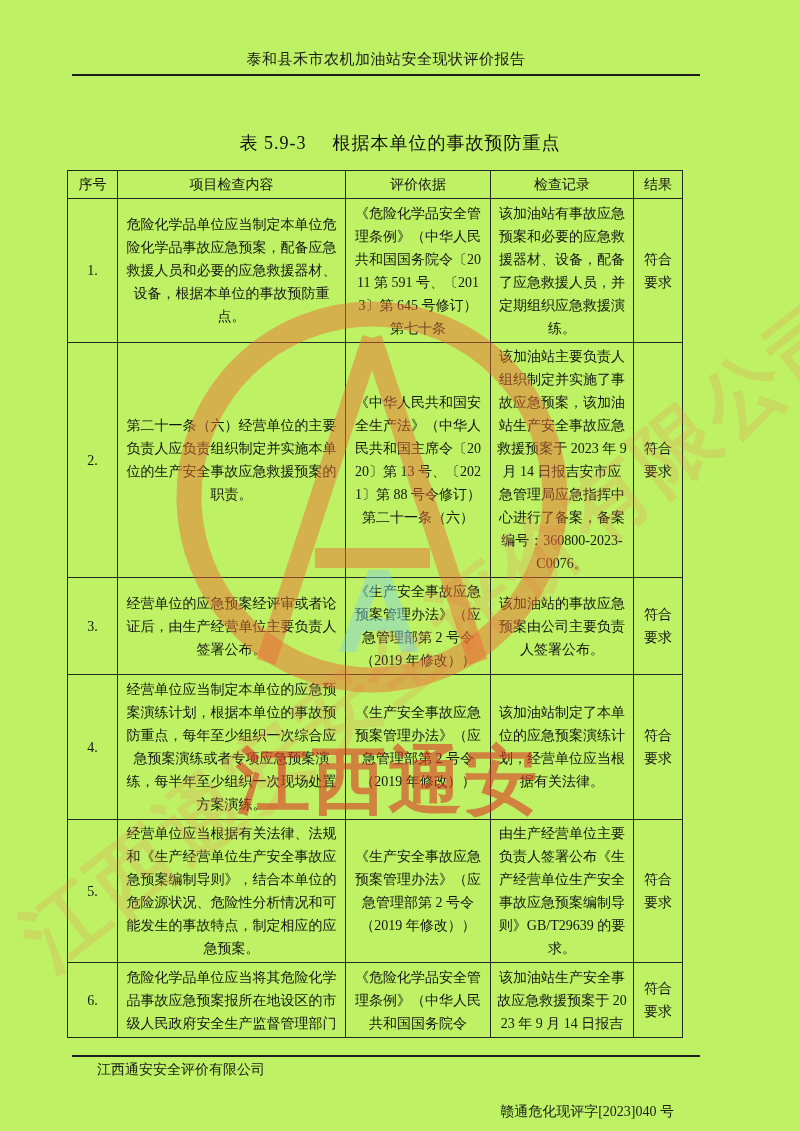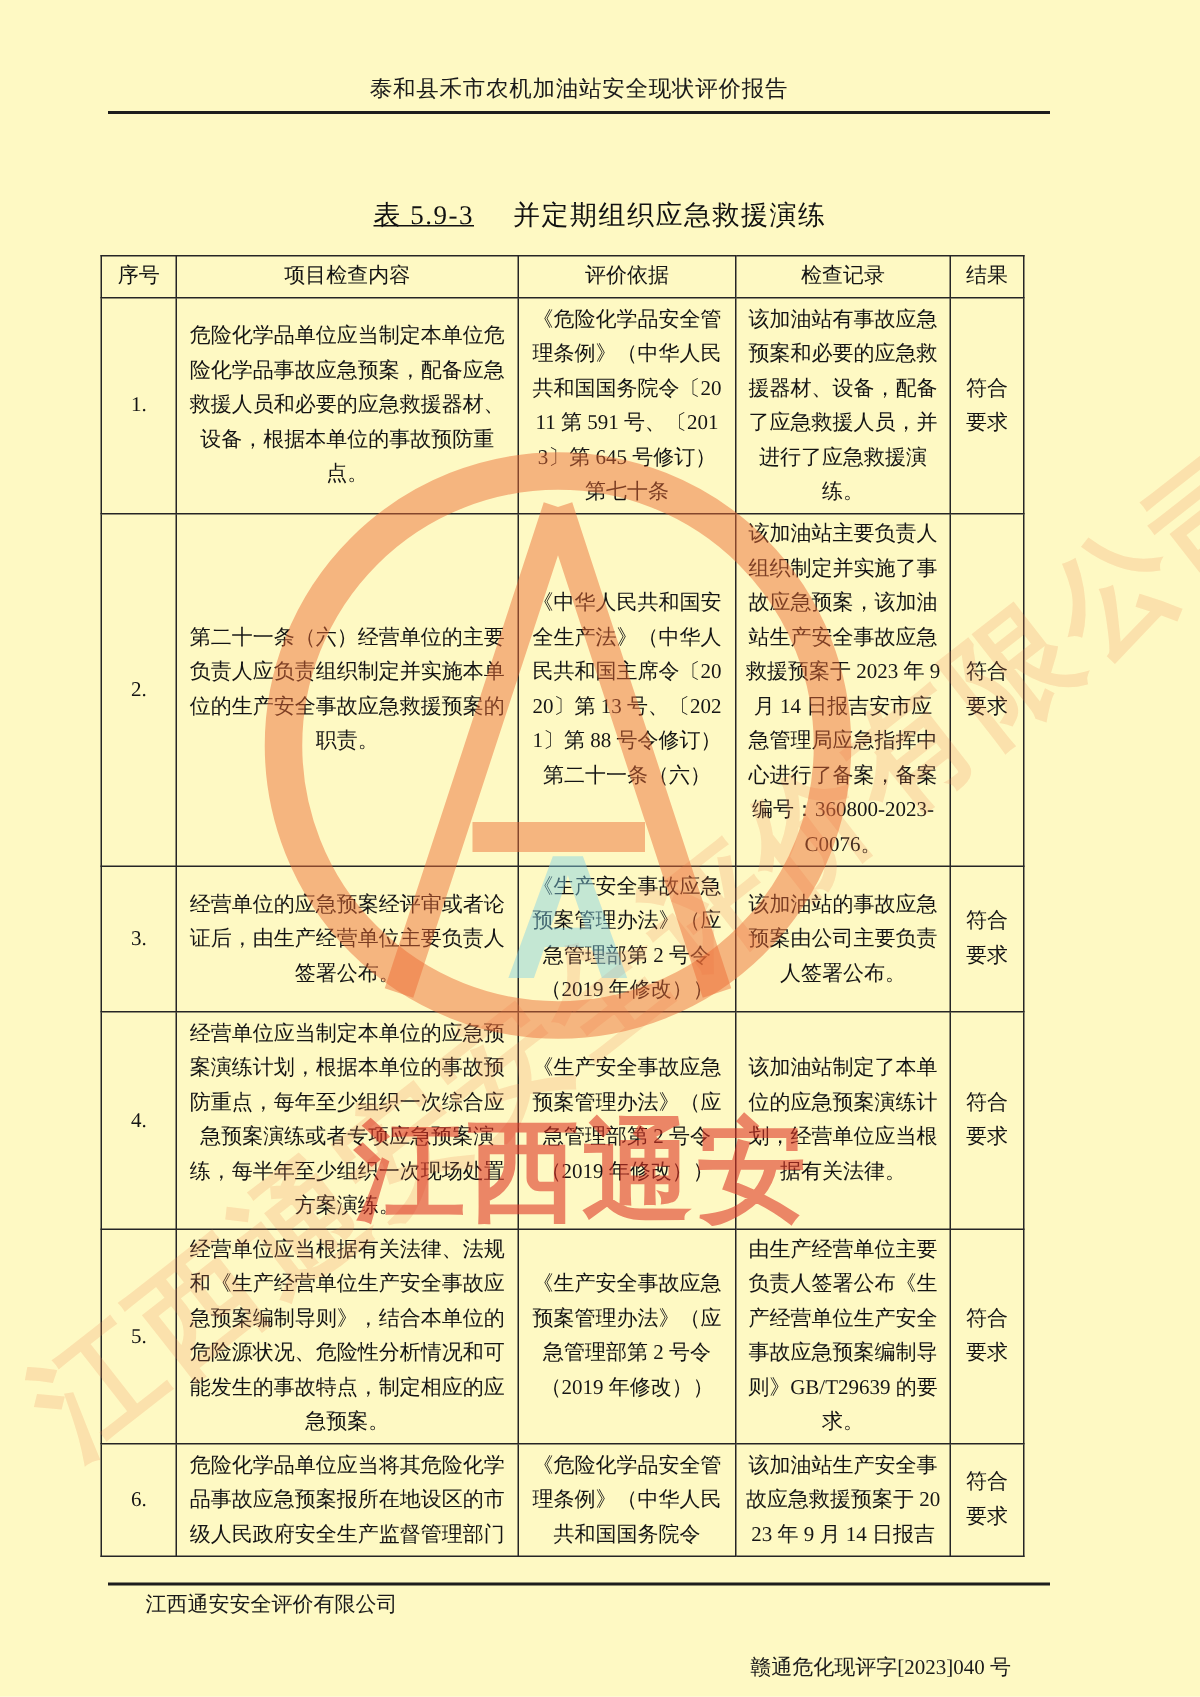--- a/index.html
+++ b/index.html
@@ -5,42 +5,42 @@
   * { margin:0; padding:0; box-sizing:border-box; }
   html,body { width:800px; }
   body {
     font-family:"Liberation Serif","DejaVu Serif",serif;
     color:#161616;
     background:#ffffff;
   }
   .page {
     position:relative;
     width:800px; height:1131px;
-    background:#fef9c3;
+    background:#bef264;
     overflow:hidden;
   }
   
   .header-title {
     position:absolute; top:50px; left:72px; width:628px;
     text-align:center; font-size:15px; letter-spacing:.5px; color:#1a1a1a;
   }
   .header-rule {
     position:absolute; top:74px; left:72px; width:628px; height:2px;
     background:#1d1d1d;
   }
   .section-heading {
     position:absolute; top:90px; left:74px;
     font-family:"Liberation Sans","DejaVu Sans",sans-serif;
     font-weight:bold; font-size:19px; letter-spacing:1px; color:#000;
   }
   .table-caption {
     position:absolute; top:131px; left:0; width:800px;
     text-align:center; font-size:18px; color:#111; letter-spacing:1px;
   }
-  .table-caption .cap-label { margin-right:26px;text-decoration:underline; }
+  .table-caption .cap-label { margin-right:26px; }
   
   table.check-table {
     position:absolute; top:170px; left:67px;
     width:615px; table-layout:fixed; border-collapse:collapse;
     font-size:14px; color:#141414;
     z-index:1;
   }
   .check-table th, .check-table td {
     border:1px solid #262626;
     padding:2px 6px;
@@ -76,21 +76,21 @@
 </style>
 </head>
 <body>
 
 <div class="page">
 
   <div class="header-title">泰和县禾市农机加油站安全现状评价报告</div>
   <div class="header-rule"></div>
 
   <div class="table-caption">
-    <span class="cap-label">表 5.9-3</span><span>并定期组织应急救援演练</span>
+    <span class="cap-label">表 5.9-3</span><span>根据本单位的事故预防重点</span>
   </div>
 
   <table class="check-table">
     <colgroup>
       <col style="width:50px">
         <col style="width:228px">
         <col style="width:145px">
         <col style="width:143px">
         <col style="width:49px">
     </colgroup>
@@ -101,21 +101,21 @@
         <th>评价依据</th>
         <th>检查记录</th>
         <th>结果</th>
       </tr>
     </thead>
     <tbody>
         <tr>
       <td>1.</td>
       <td>危险化学品单位应当制定本单位危险化学品事故应急预案，配备应急救援人员和必要的应急救援器材、设备，根据本单位的事故预防重点。</td>
       <td>《危险化学品安全管理条例》（中华人民共和国国务院令〔2011 第 591 号、〔2013〕第 645 号修订）第七十条</td>
-      <td>该加油站有事故应急预案和必要的应急救援器材、设备，配备了应急救援人员，并进行了应急救援演练。</td>
+      <td>该加油站有事故应急预案和必要的应急救援器材、设备，配备了应急救援人员，并定期组织应急救援演练。</td>
       <td>符合要求</td>
     </tr>
         <tr>
       <td>2.</td>
       <td>第二十一条（六）经营单位的主要负责人应负责组织制定并实施本单位的生产安全事故应急救援预案的职责。</td>
       <td>《中华人民共和国安全生产法》（中华人民共和国主席令〔2020〕第 13 号、〔2021〕第 88 号令修订）第二十一条（六）</td>
       <td>该加油站主要负责人组织制定并实施了事故应急预案，该加油站生产安全事故应急救援预案于 2023 年 9 月 14 日报吉安市应急管理局应急指挥中心进行了备案，备案编号：360800-2023-C0076。</td>
       <td>符合要求</td>
     </tr>
         <tr>

